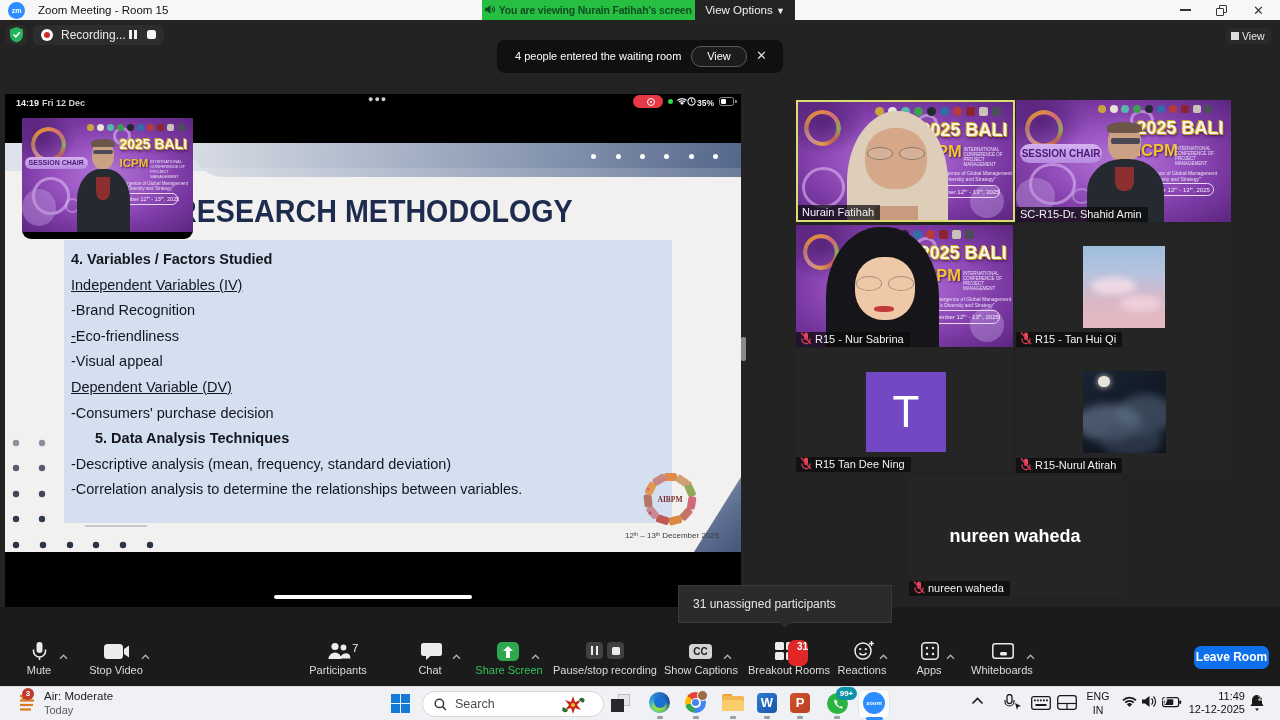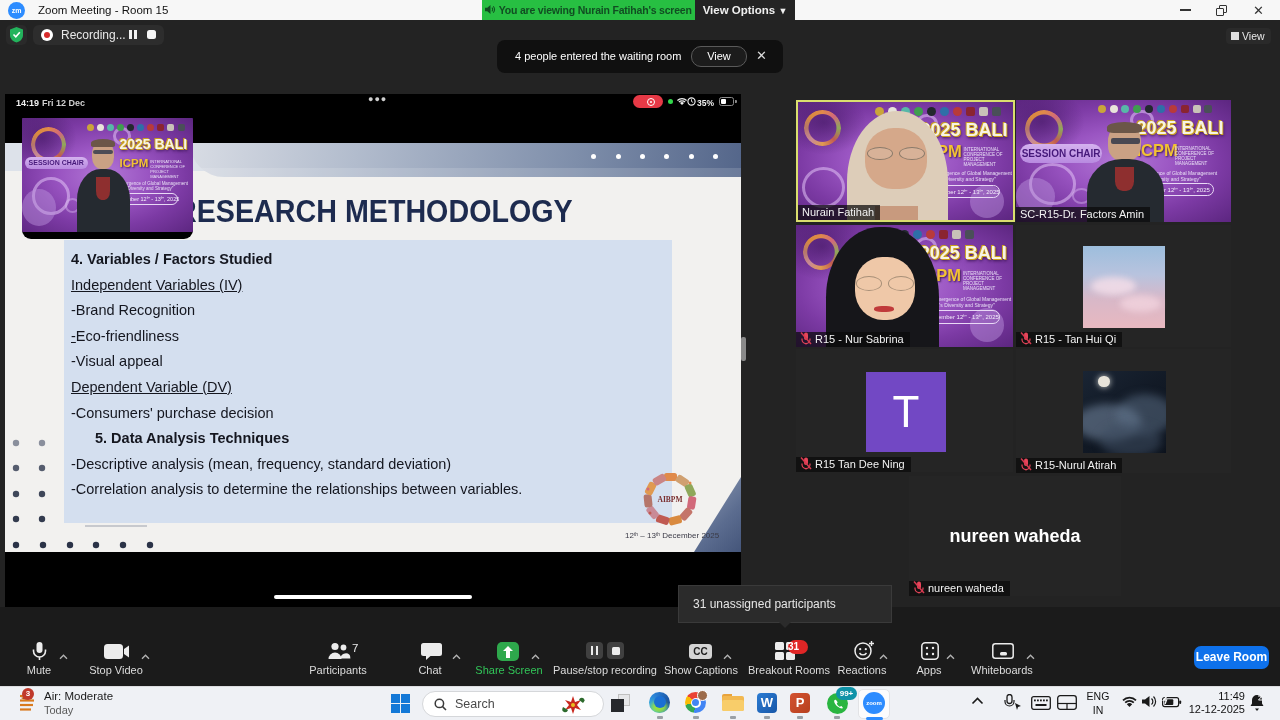--- a/index.html
+++ b/index.html
@@ -5,21 +5,21 @@
 * { margin:0; padding:0; box-sizing:border-box; }
 html,body { width:1280px; height:720px; overflow:hidden; background:#232323; font-family:"Liberation Sans", sans-serif; }
 .abs { position:absolute; }
 #stage { position:relative; width:1280px; height:720px; }
 
 #titlebar { left:0; top:0; width:1280px; height:20px; background:#f7f7f7; }
 #zmlogo { left:8px; top:2px; width:17px; height:17px; border-radius:50%; background:#2d8cff; color:#fff; font-size:7px; font-weight:bold; text-align:center; line-height:17px; }
 #wtitle { left:38px; top:4px; font-size:11.5px; color:#111; }
 .winbtn { top:3px; font-size:13px; color:#333; }
 #greenbar { left:482px; top:0; width:213px; height:20px; background:#27bf42; color:#114d22; font-size:10.5px; font-weight:bold; line-height:20px; text-align:center; white-space:nowrap; overflow:hidden; letter-spacing:-0.2px; }
-#viewopts { left:695px; top:0; width:100px; height:20px; background:#242424; color:#f0f0f0; font-size:11.5px; font-weight:bold; line-height:20px; text-align:center; white-space:nowrap; }
+#viewopts { left:695px; top:0; width:100px; height:20px; background:#242424; color:#f0f0f0; font-size:11.5px; font-weight:normal; line-height:20px; text-align:center; white-space:nowrap; }
 
 #shieldbox { left:6px; top:25px; width:21px; height:20px; background:#2a2a2a; border-radius:5px; }
 #recpill { left:33px; top:25px; width:131px; height:20px; background:#2d2d2d; border-radius:6px; color:#e8e8e8; font-size:12px; }
 
 #notif { left:497px; top:40px; width:286px; height:33px; background:#101010; border-radius:8px; color:#fff; }
 #notifbtn { left:194px; top:6px; width:56px; height:21px; background:#1c1c1c; border:1px solid #5a5a5a; border-radius:10px; color:#fff; font-size:11px; text-align:center; line-height:19px; }
 
 #topview { left:1226px; top:28px; width:45px; height:16px; background:#2a2a2a; border-radius:4px; color:#e8e8e8; font-size:10.5px; }
 
 #share { left:5px; top:94px; width:736px; height:614px; background:#000; overflow:hidden; }
@@ -329,21 +329,21 @@
       <div class="tsub" style="left:52%; top:57%; font-size:5px;">"The Emergence of Global Management<br>&nbsp;&nbsp;in Asia's Diversity and Strategy"</div>
       <div class="pill" style="left:55%; top:68%; width:37%; height:11%; font-size:6px; line-height:13px;">December 12ᵗʺ - 13ᵗʺ, 2025</div>
       <div class="schair" style="left:2%; top:36%; width:38%; height:16%; font-size:10px; line-height:19.5px;">SESSION CHAIR</div>
 
       <div style="position:absolute; left:43%; top:20%; width:15%; height:30%; background:#caa184; border-radius:46% 46% 42% 42%;"></div>
       <div style="position:absolute; left:42.5%; top:18%; width:16%; height:9%; background:#6b5648; border-radius:50% 50% 20% 20%;"></div>
       <div style="position:absolute; left:44%; top:31%; width:13.5%; height:5%; background:rgba(40,50,70,0.8); border-radius:2px;"></div>
       <div style="position:absolute; left:33%; top:48%; width:36%; height:60%; background:#252a30; border-radius:45% 45% 0 0;"></div>
       <div style="position:absolute; left:46%; top:55%; width:9%; height:20%; background:#8e2f2f; border-radius:0 0 40% 40%;"></div>
     </div>
-    <div class="nlabel">SC-R15-Dr. Factors Amin</div>
+    <div class="nlabel">SC-R15-Dr. Shahid Amin</div>
   </div>
 
   <div class="abs tile" style="left:796px; top:225px; width:217px; height:122px;">
     <div class="poster">
       <div class="dk"></div>
       <div class="ring1" style="left:55%; top:10%; width:10%; height:17%;"></div>
       <div class="fc" style="left:80%; top:68%; width:16%; height:28%;"></div>
       <div class="logorow" style="left:36%; top:4%; width:62%; height:9%;">
         <i style="width:9px;height:9px;background:#caa53a;"></i>
           <i style="width:9px;height:9px;background:#3f9e4f;"></i>
@@ -490,21 +490,21 @@
           <path d="M1 4.8 L4.5 1.2 L8 4.8" stroke="#b4b4b4" stroke-width="1.3" fill="none"></path>
         </svg></div>
     <div class="tlabel" style="left:641px;">Show Captions</div>
 
     <svg class="abs" style="left:775px; top:35px;" width="20" height="18" viewBox="0 0 20 18">
         <rect x="0" y="0" width="9" height="8" rx="1.5" fill="#ececec"></rect>
         <rect x="11" y="0" width="9" height="8" rx="1.5" fill="#ececec"></rect>
         <rect x="0" y="10" width="9" height="8" rx="1.5" fill="#ececec"></rect>
         <rect x="11" y="10" width="9" height="8" rx="1.5" fill="#ececec"></rect>
       </svg>
-    <div class="abs" style="left:788px; top:33px; width:20px; height:14px; background:#e02626; border-radius:7px; color:#fff; font-size:10px; font-weight:bold; text-align:left; line-height:14px;">31</div>
+    <div class="abs" style="left:788px; top:33px; width:20px; height:26px; background:#e02626; border-radius:7px; color:#fff; font-size:10px; font-weight:bold; text-align:right; line-height:14px;">31</div>
     <div class="tlabel" style="left:725px;padding-left:8px;">Breakout Rooms</div>
 
     <svg class="abs" style="left:854px; top:34px;" width="21" height="19" viewBox="0 0 21 19">
         <circle cx="9" cy="10" r="8" fill="none" stroke="#ececec" stroke-width="1.5"></circle>
         <circle cx="6.2" cy="8.2" r="1.1" fill="#ececec"></circle>
         <circle cx="11.8" cy="8.2" r="1.1" fill="#ececec"></circle>
         <path d="M5.5 12 a4.2 4.2 0 0 0 7 0" stroke="#ececec" stroke-width="1.4" fill="none"></path>
         <path d="M17.5 0 v5 M15 2.5 h5" stroke="#ececec" stroke-width="1.4"></path>
       </svg>
     <div class="chev" style="left:879px;"><svg width="9" height="6" viewBox="0 0 9 6">

